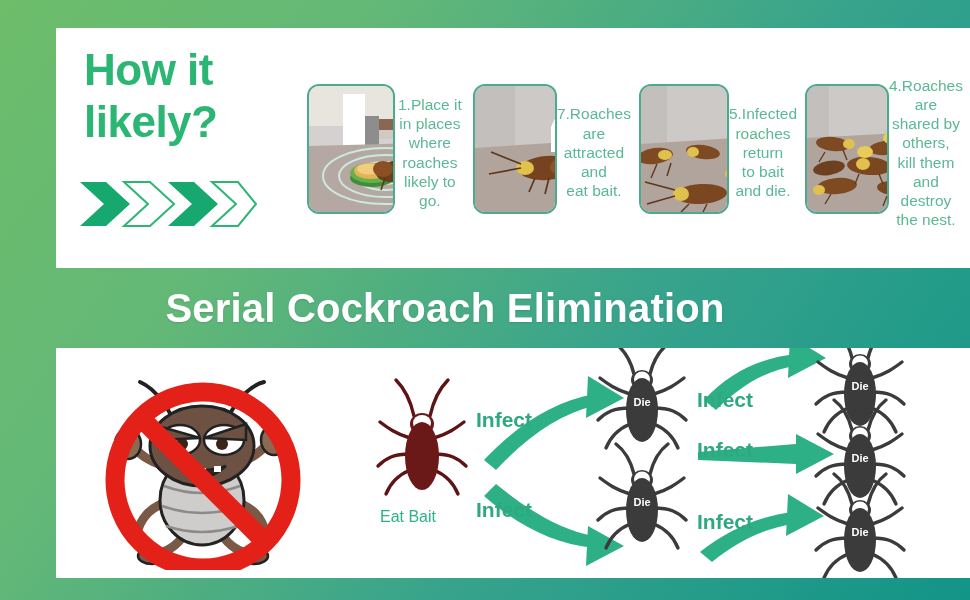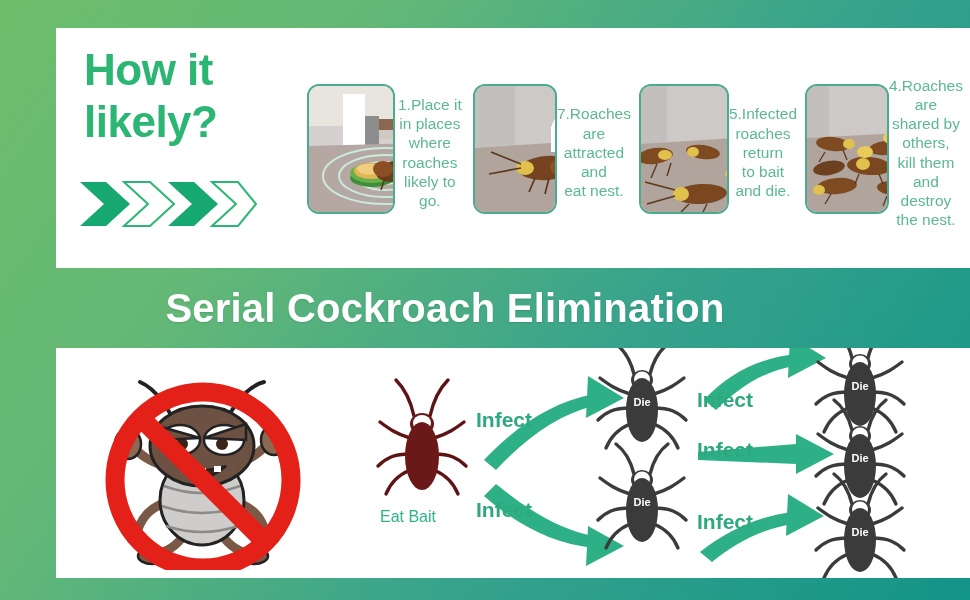--- a/index.html
+++ b/index.html
@@ -156,21 +156,21 @@
                 <path d="M74 92 L70 108"></path>
                 <path d="M88 90 L96 106"></path>
               <path d="M46 78 L16 66"></path>
                 <path d="M46 82 L14 88"></path>
             </g>
           </svg>
         </div>
         <div class="cap">
           <div>7.Roaches are</div>
           <div>attracted and</div>
-          <div>eat nest.</div>
+          <div>eat bait.</div>
         </div>
       </div>
 
       <div class="step">
         <div class="thumb">
           <svg width="154" height="126" viewBox="0 0 154 126" preserveAspectRatio="none">
             <rect x="0" y="0" width="154" height="126" fill="#ccc9c7"></rect>
             <rect x="0" y="0" width="26" height="126" fill="#c2bfbd"></rect>
             <path d="M0 58 L154 48 L154 126 L0 126 Z" fill="#b0a49d"></path>
             <path d="M100 48 q14 -24 28 0 L128 60 L100 62 Z" fill="#ffffff"></path>

